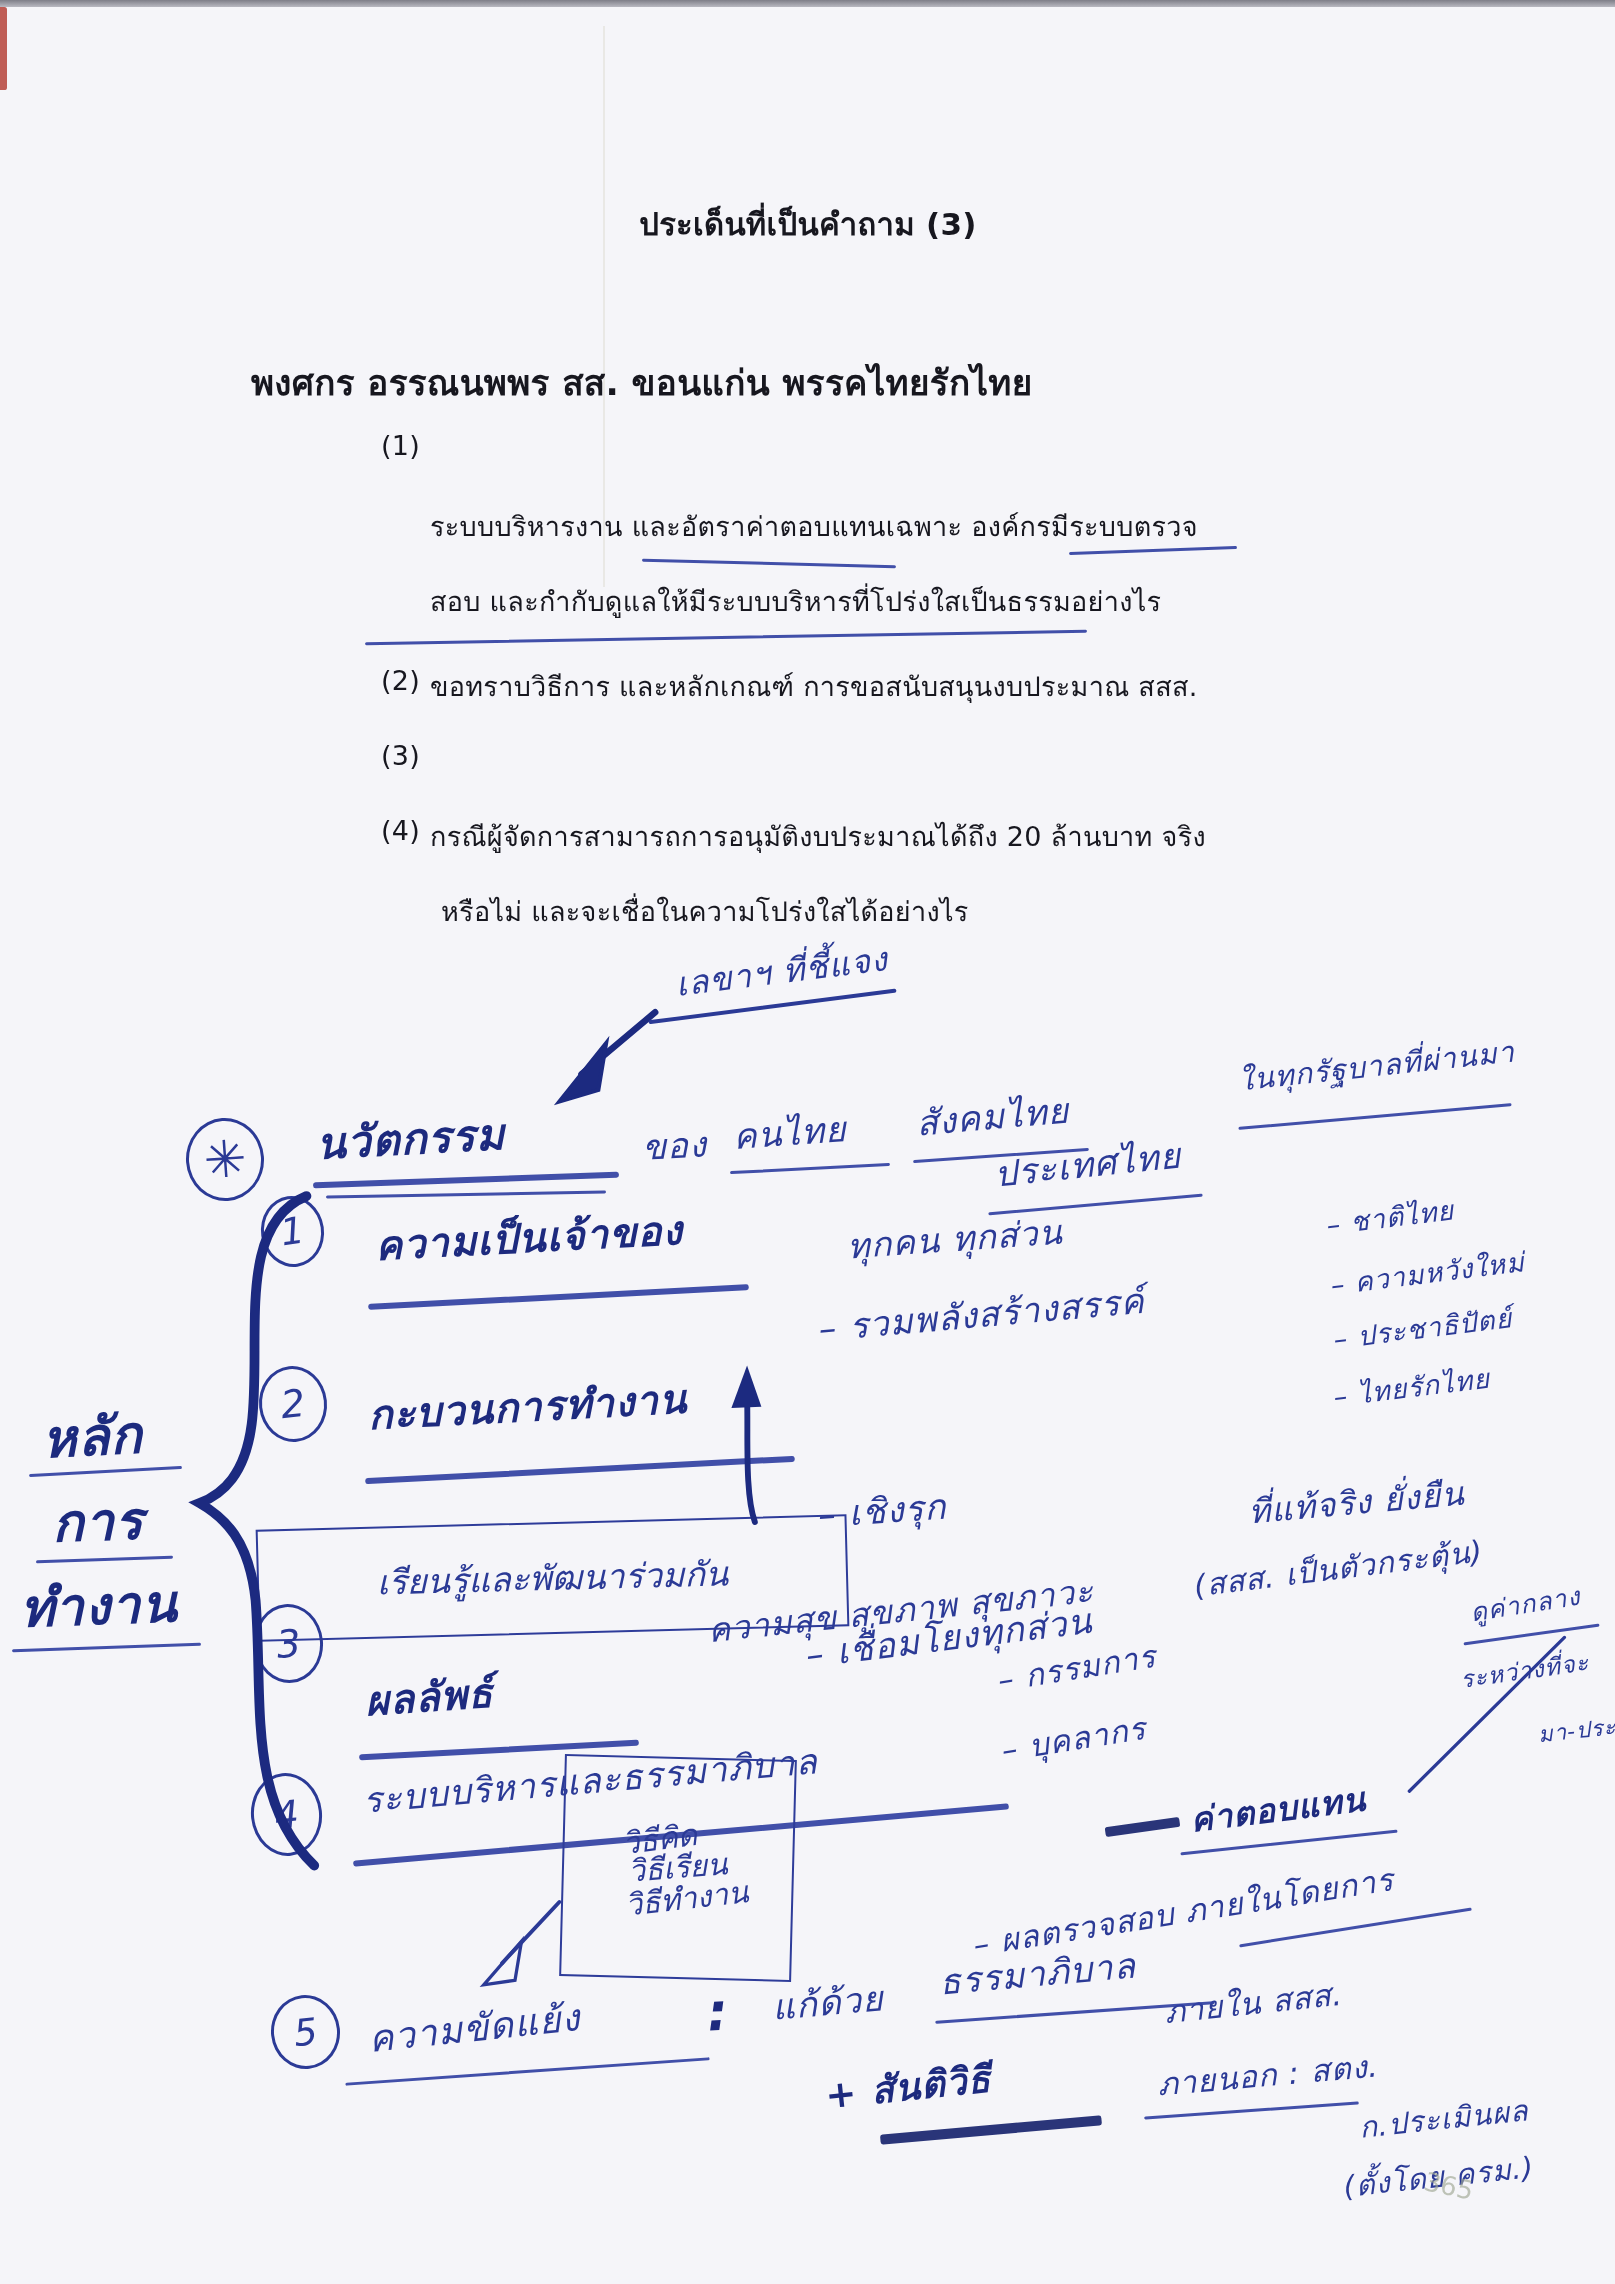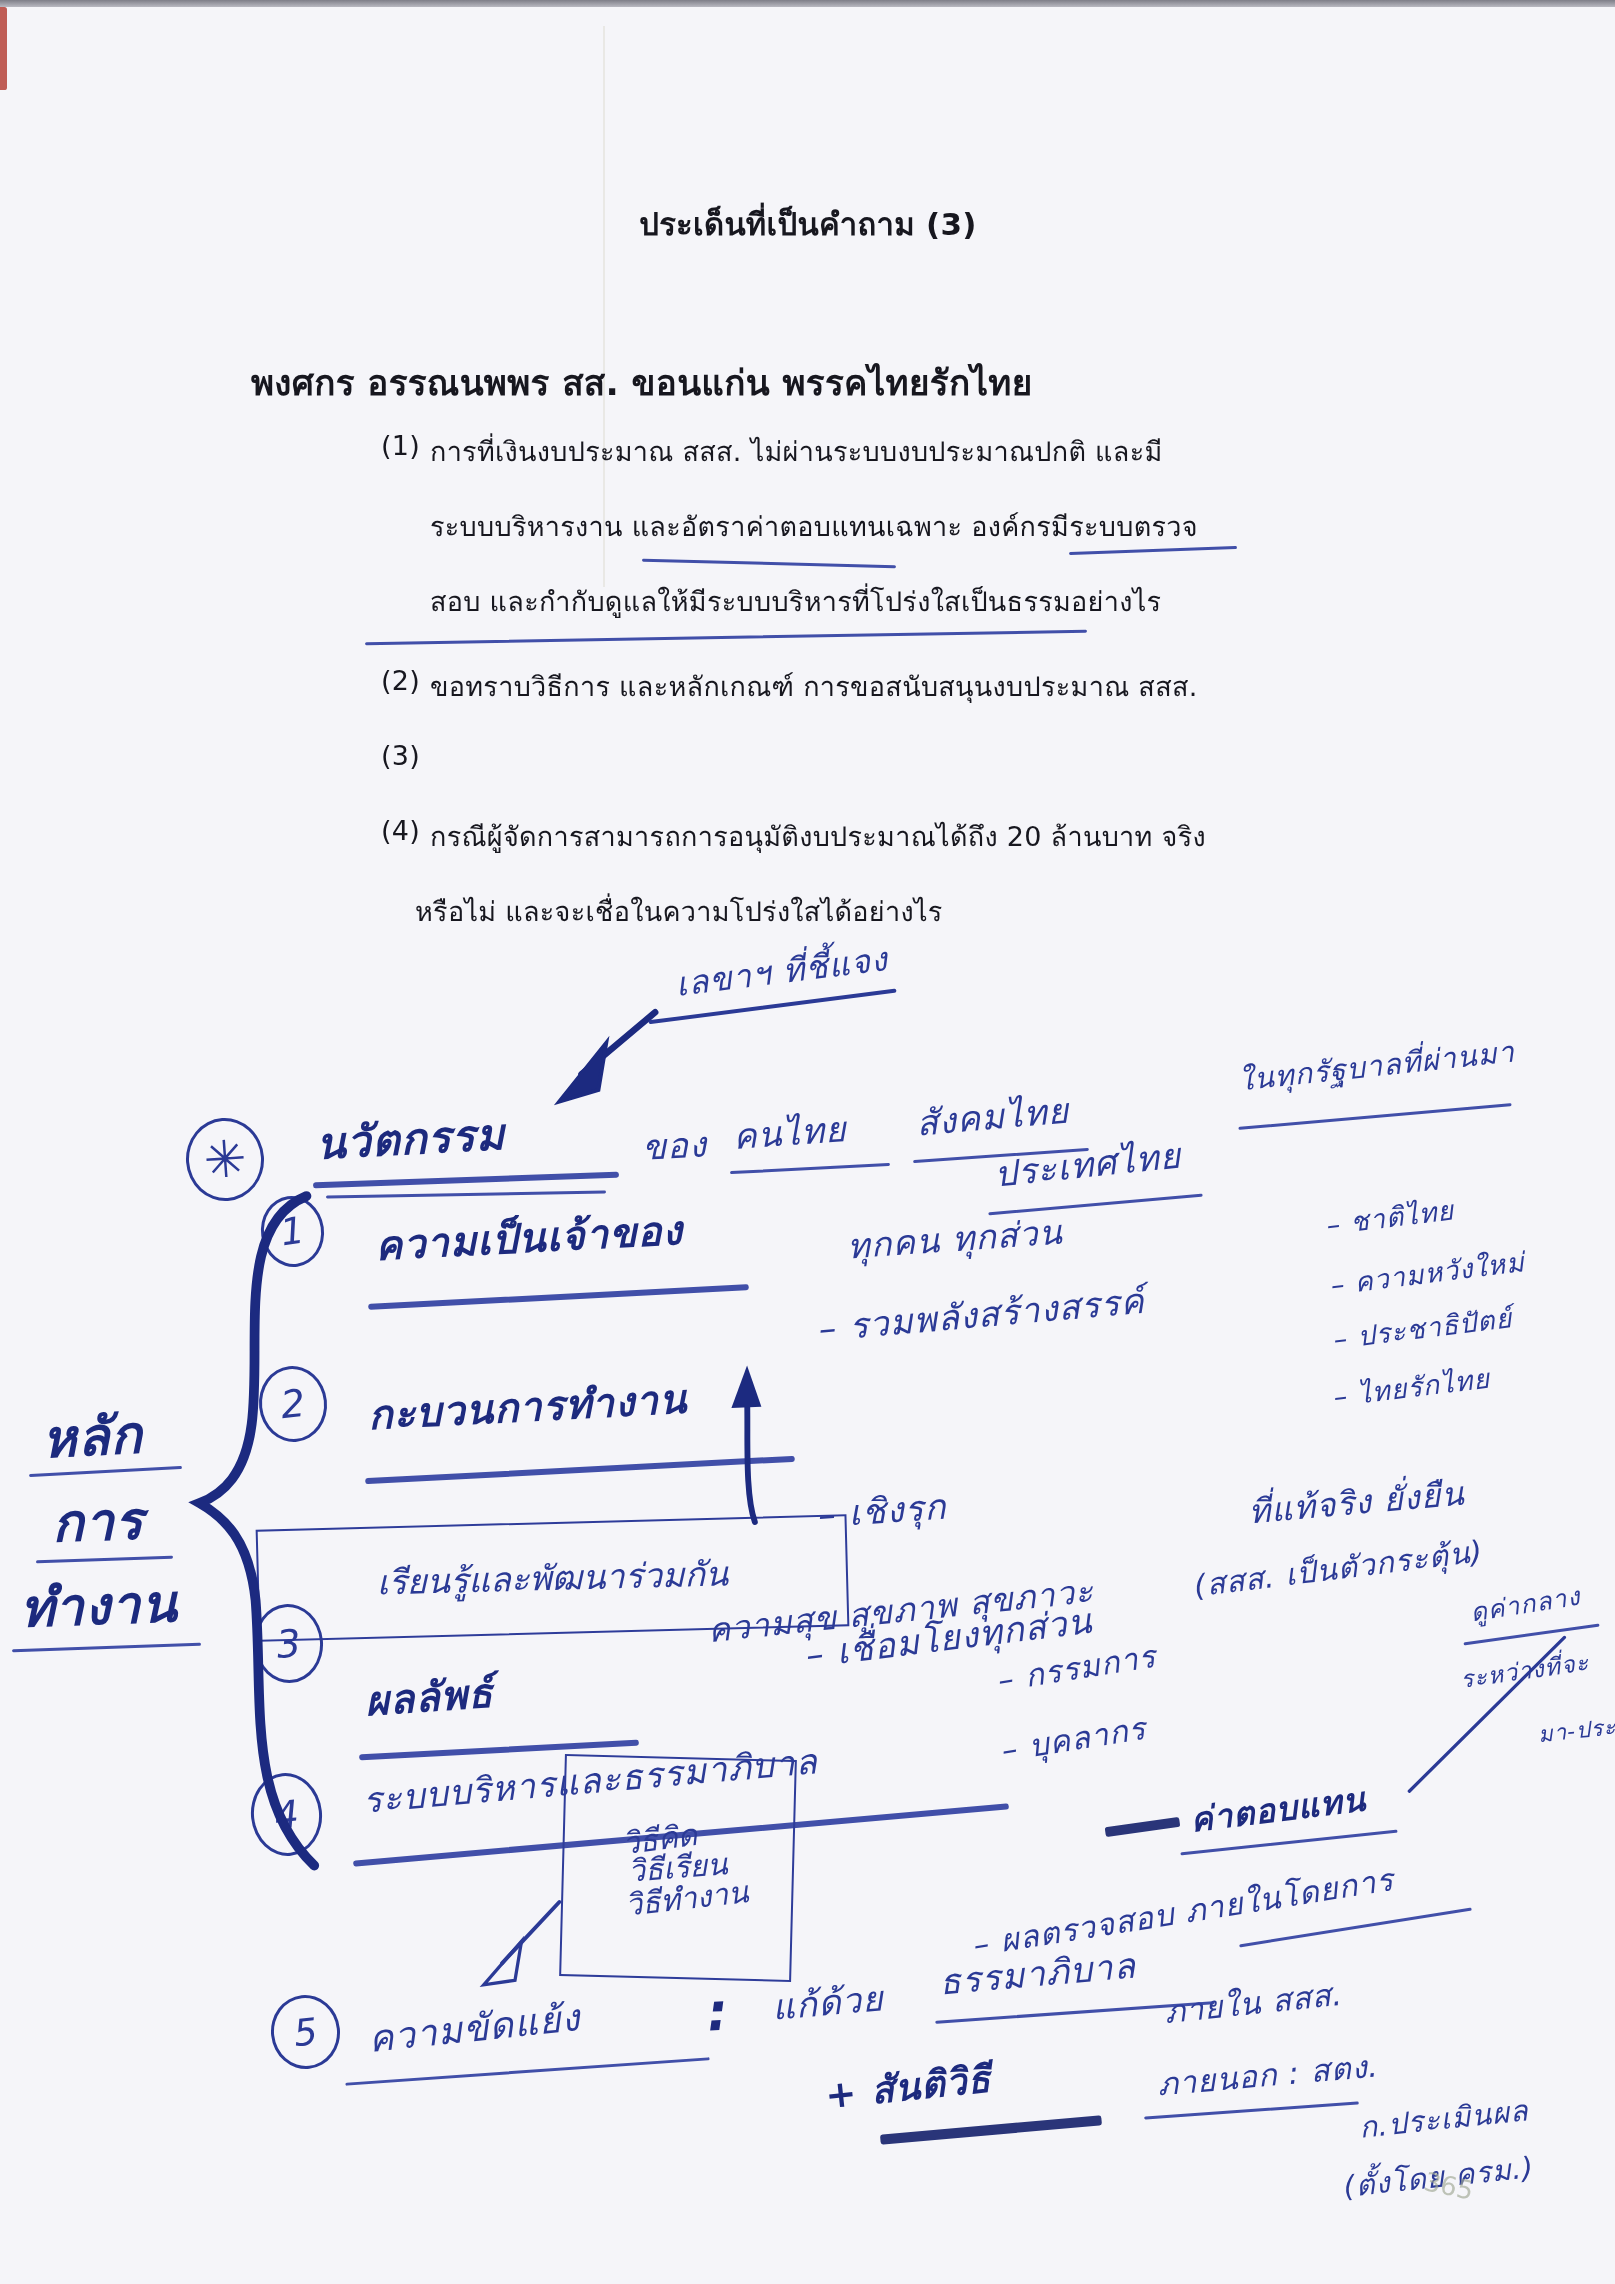--- a/index.html
+++ b/index.html
@@ -34,36 +34,35 @@
 
   <div class="scan-top"></div>
   <div class="crease"></div>
   <div class="red-mark"></div>
 
   <div class="printed b" style="left:0;right:0;top:199px;text-align:center;font-size:31px;">ประเด็นที่เป็นคำถาม (3)</div>
 
   <div class="printed b" style="left:251px;top:355px;font-size:35px;">พงศกร อรรณนพพร สส. ขอนแก่น พรรคไทยรักไทย</div>
 
   <div class="printed" style="left:381px;top:430px;font-size:27px;">(1)</div>
-  <div class="printed" style="left:430px;top:430px;font-size:27px;">การที่เงินงบประมาณ สสส. ไม่ผ่านระบบงบประมาณปกติ และมี</div>
   <div class="printed" style="left:430px;top:505px;font-size:27px;">ระบบบริหารงาน และอัตราค่าตอบแทนเฉพาะ องค์กรมีระบบตรวจ</div>
   <div class="printed" style="left:430px;top:580px;font-size:27px;">สอบ และกำกับดูแลให้มีระบบบริหารที่โปร่งใสเป็นธรรมอย่างไร</div>
 
   <div class="ul" style="left:642px;top:562px;width:254px;transform:rotate(1.5deg);"></div>
   <div class="ul" style="left:1069px;top:549px;width:168px;transform:rotate(-2deg);"></div>
   <div class="ul" style="left:365px;top:636px;width:722px;transform:rotate(-1deg);"></div>
 
   <div class="printed" style="left:381px;top:665px;font-size:27px;">(2)</div>
   <div class="printed" style="left:430px;top:665px;font-size:27px;">ขอทราบวิธีการ และหลักเกณฑ์ การขอสนับสนุนงบประมาณ สสส.</div>
 
   <div class="printed" style="left:381px;top:740px;font-size:27px;">(3)</div>
 
   <div class="printed" style="left:381px;top:815px;font-size:27px;">(4)</div>
   <div class="printed" style="left:430px;top:815px;font-size:27px;">กรณีผู้จัดการสามารถการอนุมัติงบประมาณได้ถึง 20 ล้านบาท จริง</div>
-  <div class="printed" style="left:415px;top:890px;font-size:27px;">หรือไม่ และจะเชื่อในความโปร่งใสได้อย่างไร</div>
+  <div class="printed" style="left:441px;top:890px;font-size:27px;">หรือไม่ และจะเชื่อในความโปร่งใสได้อย่างไร</div>
 
   <div class="hw" style="left:675px;top:945px;font-size:33px;transform:rotate(-7deg);">เลขาฯ ที่ชี้แจง</div>
 
   <div class="circle" style="left:186px;top:1118px;width:72px;height:77px;font-size:51px;transform:rotate(-4deg);">
     <span style="font-style:normal;">✳</span>
   </div>
   <div class="hw b" style="left:316px;top:1105px;font-size:43px;transform:rotate(-3deg);">นวัตกรรม</div>
   <div class="ul thick" style="left:313px;top:1177px;width:306px;transform:rotate(-2deg);"></div>
   <div class="ul" style="left:326px;top:1193px;width:280px;transform:rotate(-1deg);"></div>
   <div class="hw" style="left:642px;top:1118px;font-size:35px;transform:rotate(-3deg);">ของ</div>

